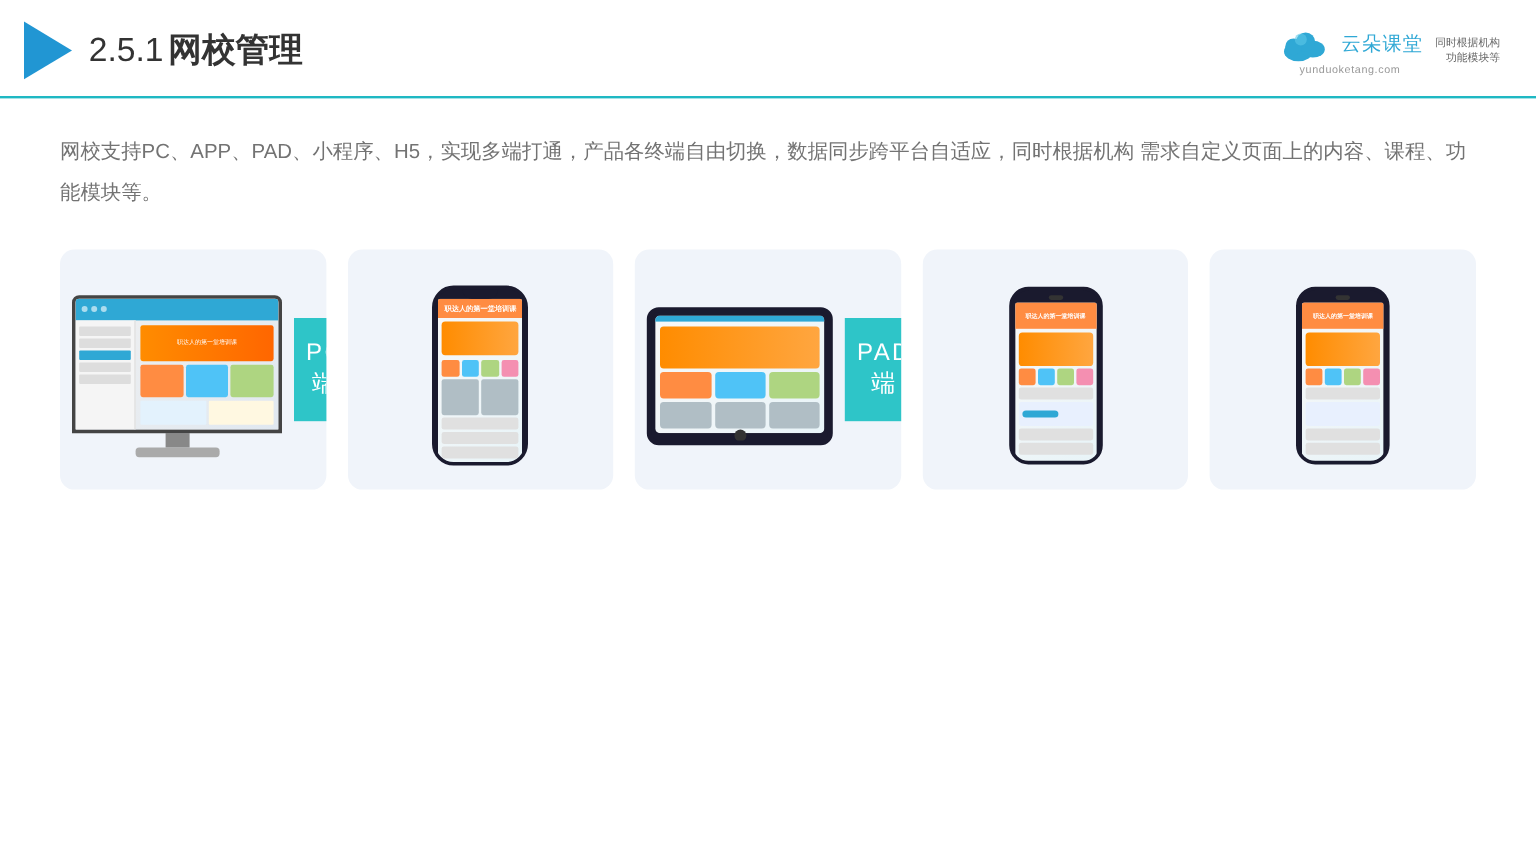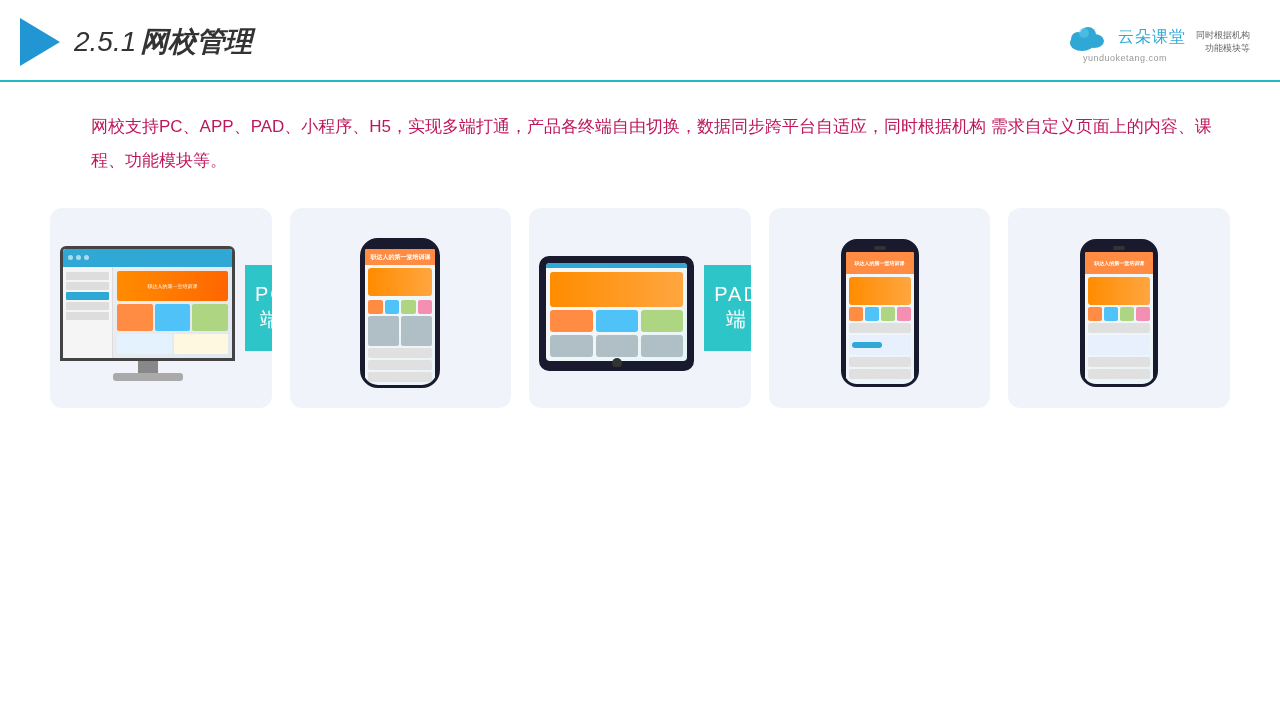--- a/index.html
+++ b/index.html
@@ -28,21 +28,20 @@
       width: 0;
       height: 0;
       border-top: 24px solid transparent;
       border-bottom: 24px solid transparent;
       border-left: 40px solid #2196d3;
     }
     .page-title {
       font-size: 28px;
       font-weight: bold;
       color: #333;
-      font-style: italic;
     }
     .page-title .number {
       font-weight: normal;
       color: #333;
       margin-right: 4px;
     }
     .header-right {
       display: flex;
       align-items: center;
       gap: 10px;
@@ -78,24 +77,23 @@
       text-align: right;
       line-height: 1.4;
     }
 
     
     .main {
       padding: 28px 50px 20px 50px;
     }
     .description {
       font-size: 17px;
-      color: #be185d;
+      color: #737373;
       line-height: 2.0;
       margin-bottom: 30px;
-      margin-left: 41px;
     }
 
     
     .cards-container {
       display: flex;
       gap: 18px;
       justify-content: center;
       align-items: flex-end;
     }
 

